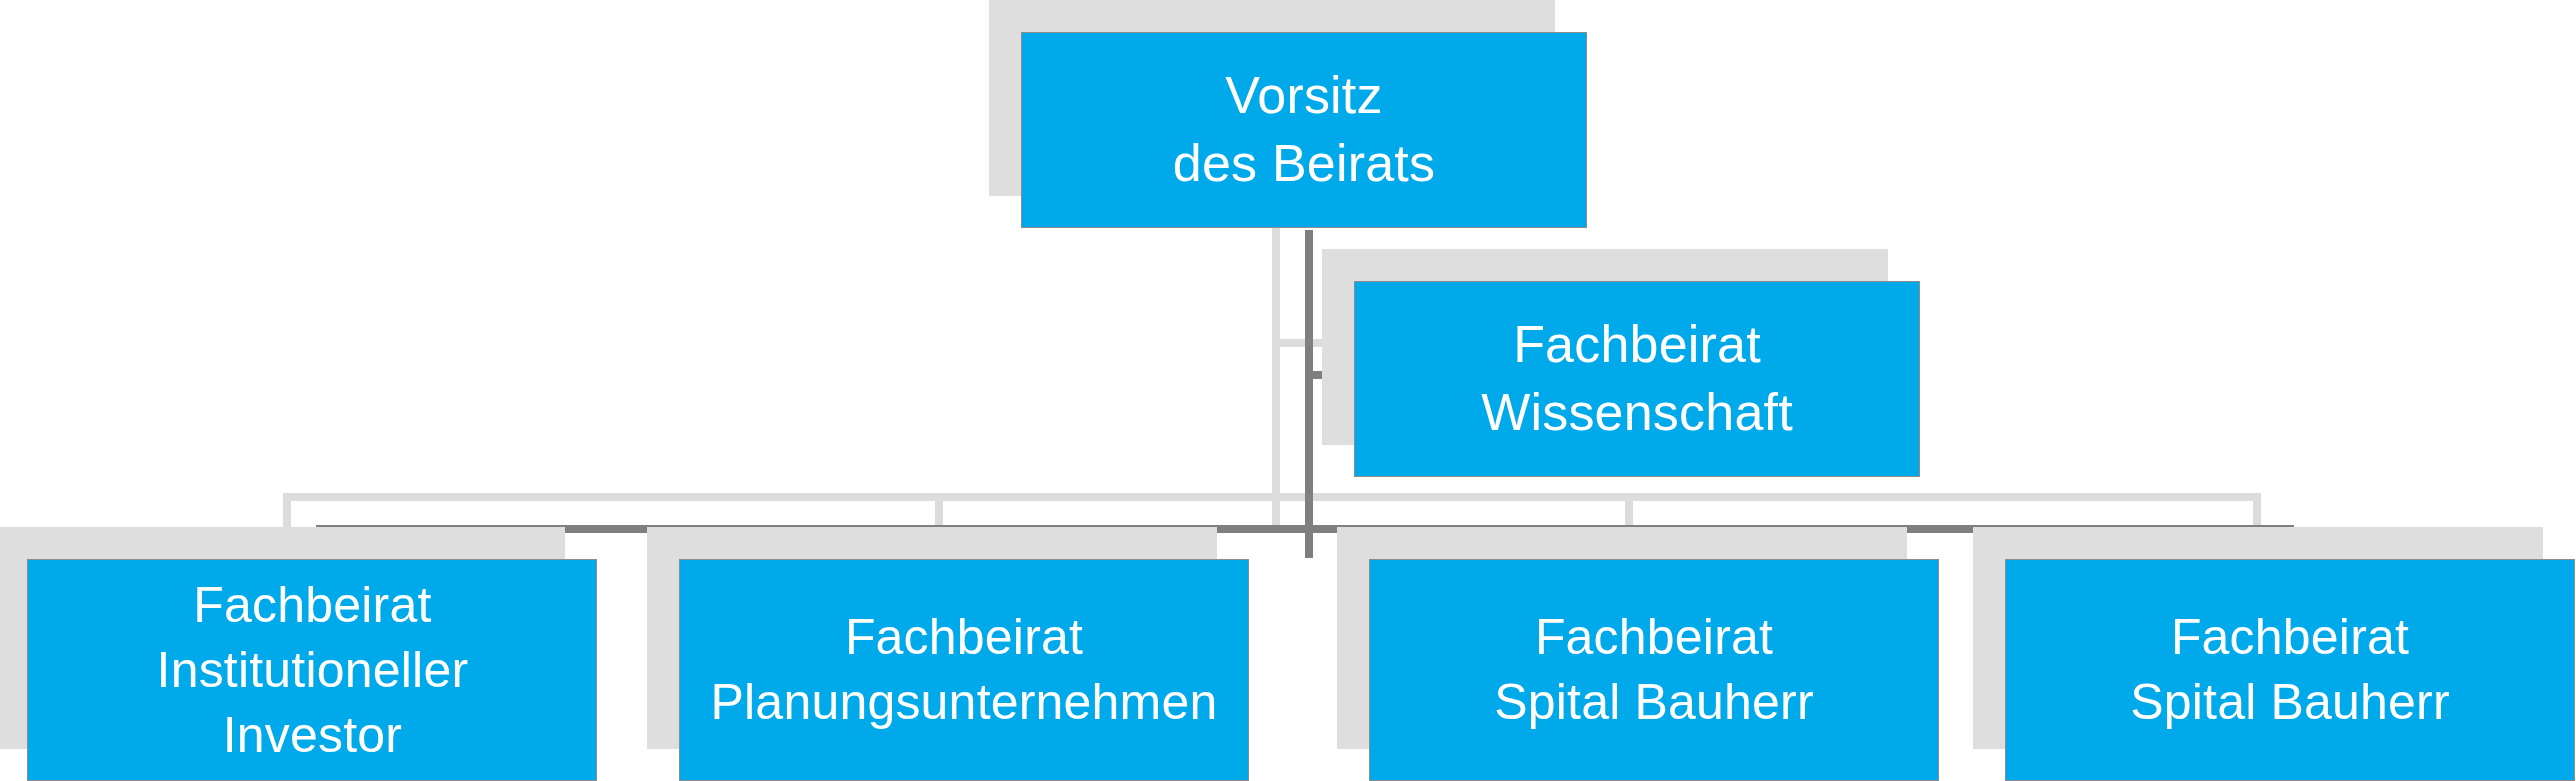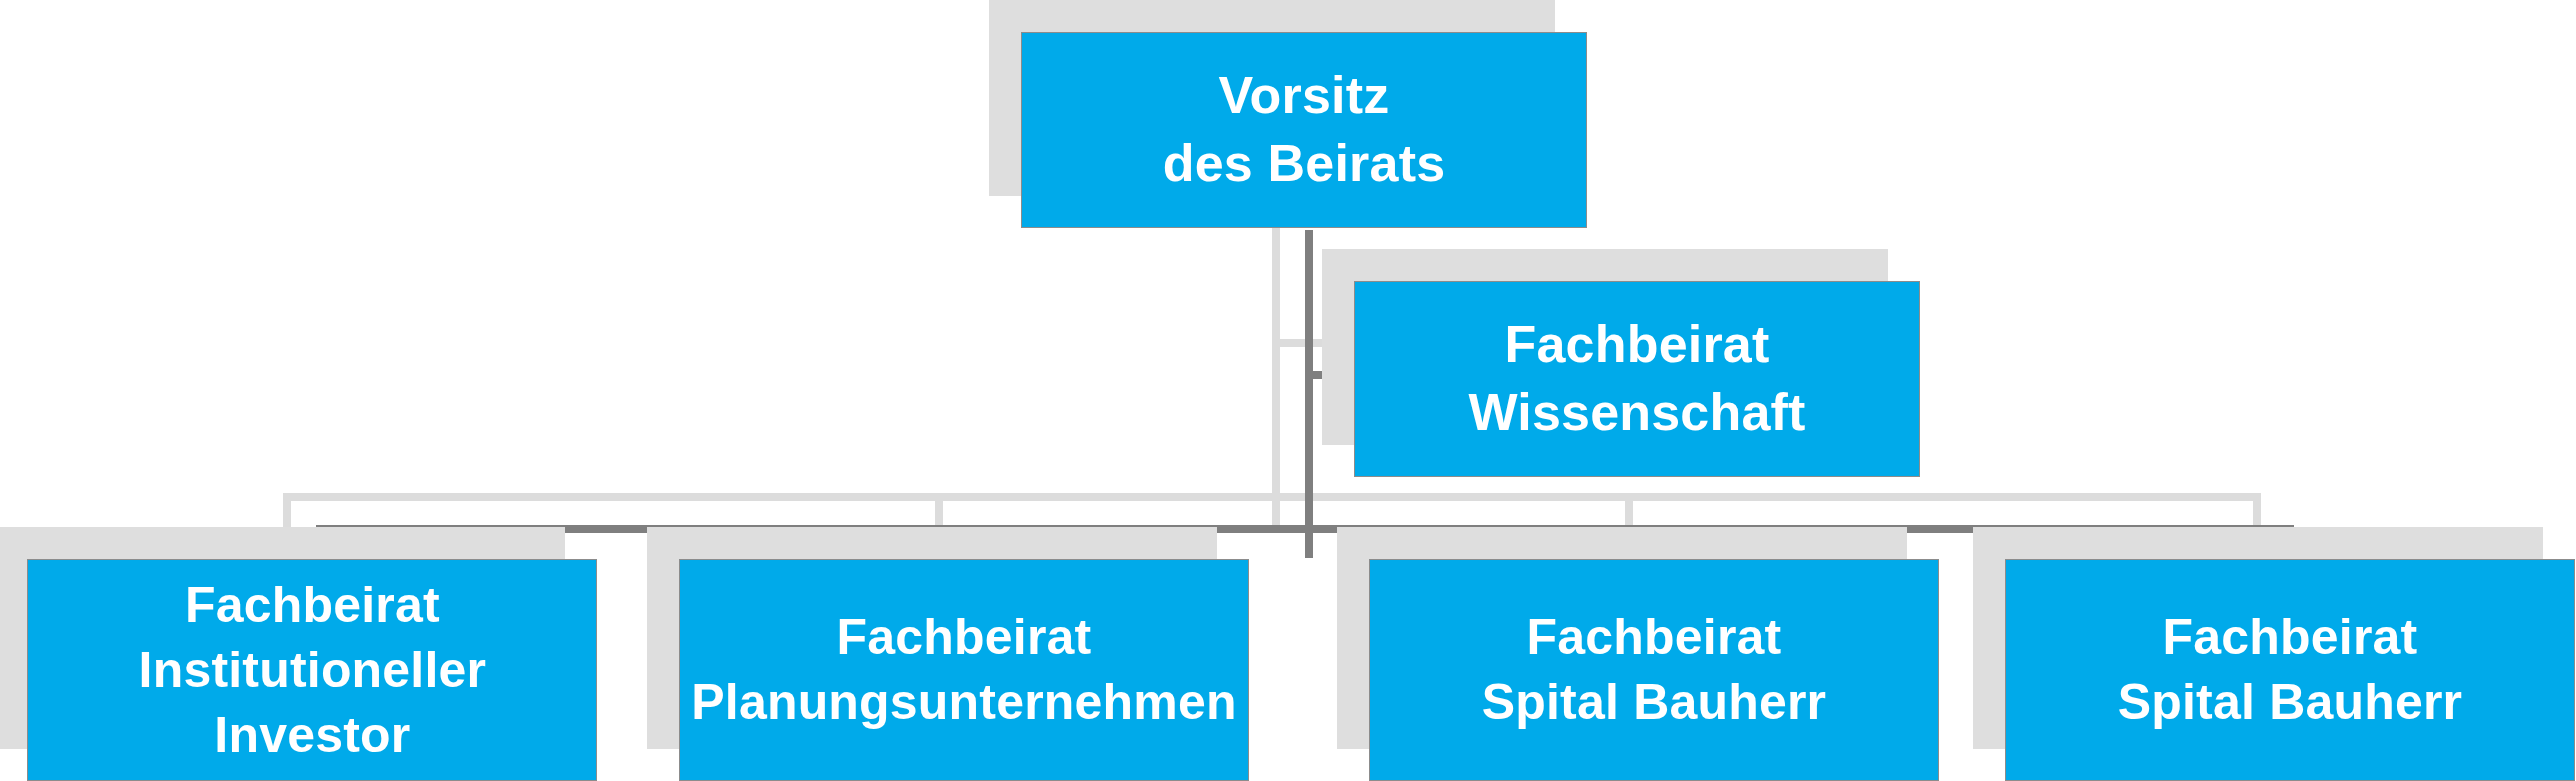--- a/index.html
+++ b/index.html
@@ -29,21 +29,21 @@
     background:#00aaea;
     border:1.8px solid #8c8c8c;
     box-sizing:border-box;
     display:flex;
     align-items:center;
     justify-content:center;
     text-align:center;
   }
   .node .label{
     color:#ffffff;
-    font-weight:bold;
+    font-weight:normal;
     line-height:1.30;
     letter-spacing:0.2px;
     padding:0 9.2px;
     white-space:pre-line;
   }
 </style>
 </head>
 <body>
 
 <div id="stage">

